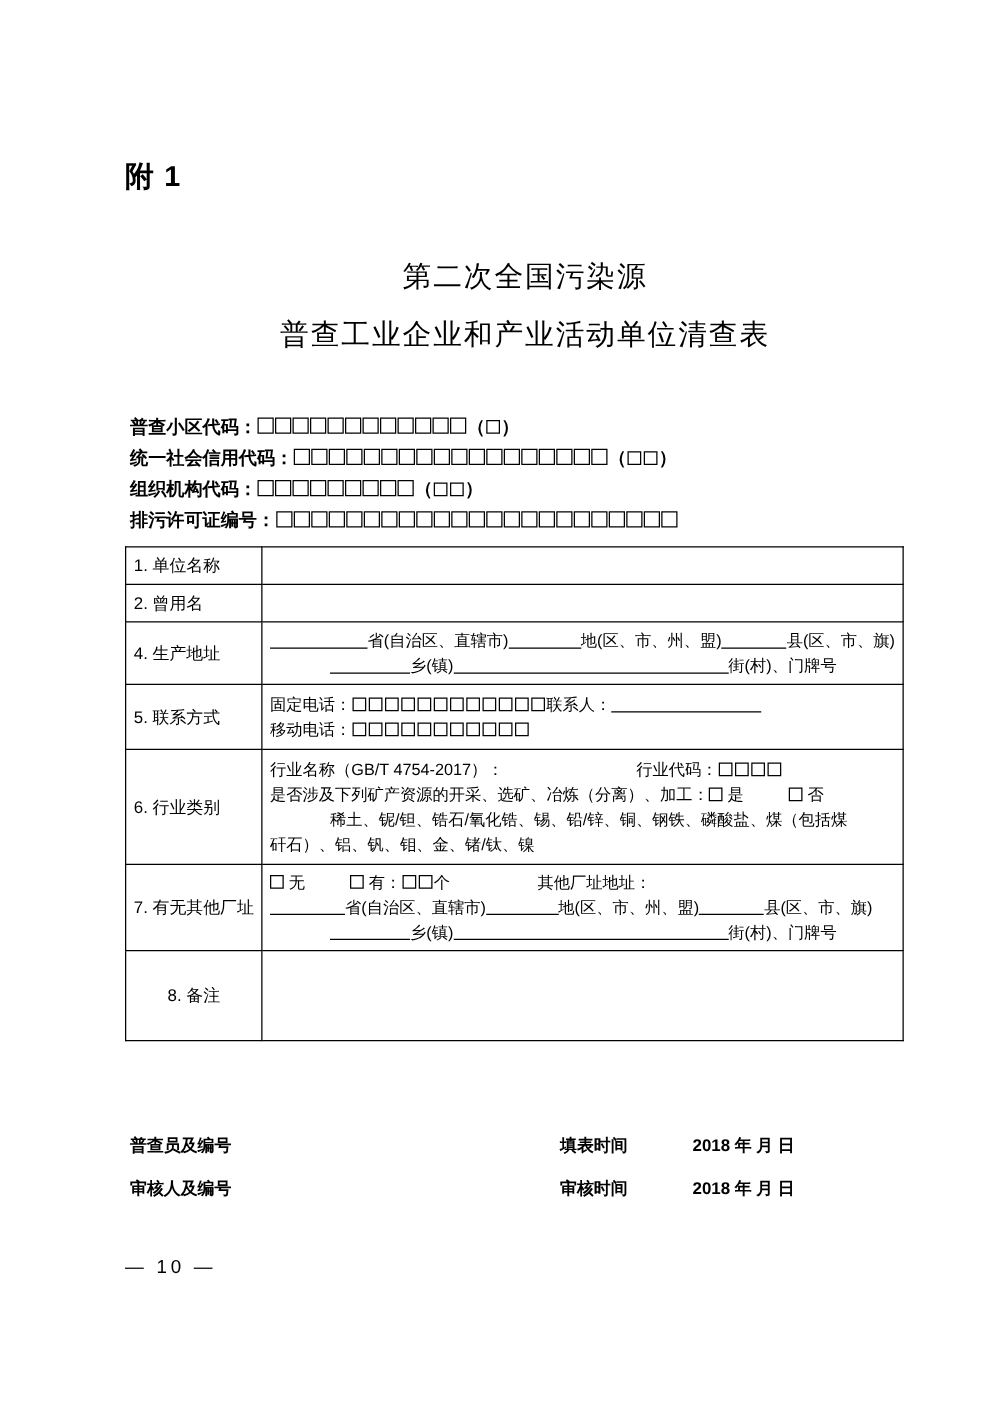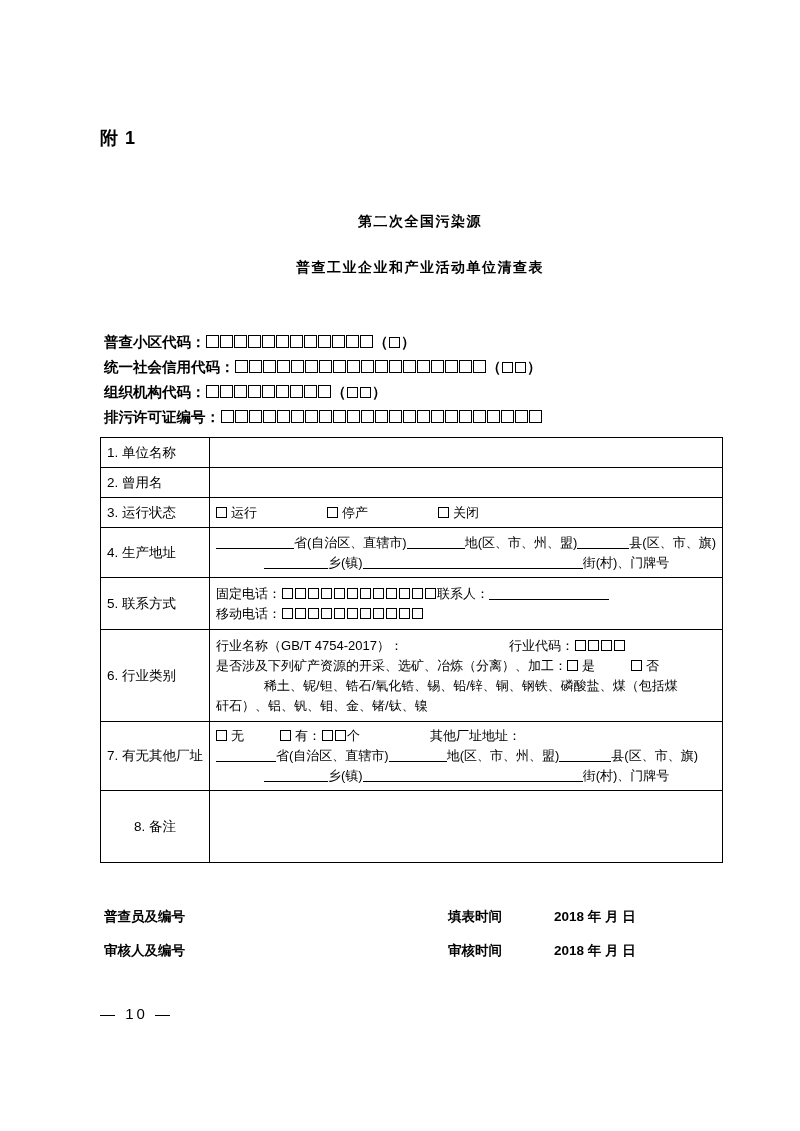--- a/index.html
+++ b/index.html
@@ -19,35 +19,35 @@
     position: relative;
     width: 800px;
     height: 1131px;
     box-sizing: border-box;
     padding: 0;
   }
   .attach-label {
     position: absolute;
     left: 100px;
     top: 126px;
-    font-size: 18px;
+    font-size: 23px;
     font-weight: bold;
     font-family: "Liberation Sans", sans-serif;
     letter-spacing: 1px;
   }
   .title-block {
     position: absolute;
     left: 0;
     top: 198px;
     width: 800px;
     text-align: center;
   }
   .title-line {
-    font-size: 14px;
-    font-weight: bold;
+    font-size: 23px;
+    font-weight: normal;
     font-family: "Liberation Sans", sans-serif;
     letter-spacing: 1.5px;
     line-height: 46px;
     padding-left: 40px;
   }
   .codes {
     position: absolute;
     left: 104px;
     top: 330px;
     width: 640px;
@@ -194,26 +194,20 @@
   <table class="main">
     <tbody>
         <tr class="r1">
       <td class="lab">1. 单位名称</td>
       <td class="val"></td>
     </tr>
     <tr class="r2">
       <td class="lab">2. 曾用名</td>
       <td class="val"></td>
     </tr>
-    <tr class="r3">
-      <td class="lab">3. 运行状态</td>
-      <td class="val">
-        <span class="cbx"></span><span>运行</span><span class="spacer-lg"></span><span class="cbx"></span><span>停产</span><span class="spacer-lg"></span><span class="cbx"></span><span>关闭</span>
-      </td>
-    </tr>
     <tr class="r4">
       <td class="lab">4. 生产地址</td>
       <td class="val">
         <div class="addr-line"><span class="ul" style="width:78px"></span><span>省(自治区、直辖市)</span><span class="ul" style="width:58px"></span><span>地(区、市、州、盟)</span><span class="ul" style="width:52px"></span><span>县(区、市、旗)</span></div>
         <div class="addr-line"><span class="ind2"></span><span class="ul" style="width:64px"></span><span>乡(镇)</span><span class="ul" style="width:220px"></span><span>街(村)、门牌号</span></div>
       </td>
     </tr>
     <tr class="r5">
       <td class="lab">5. 联系方式</td>
       <td class="val">

